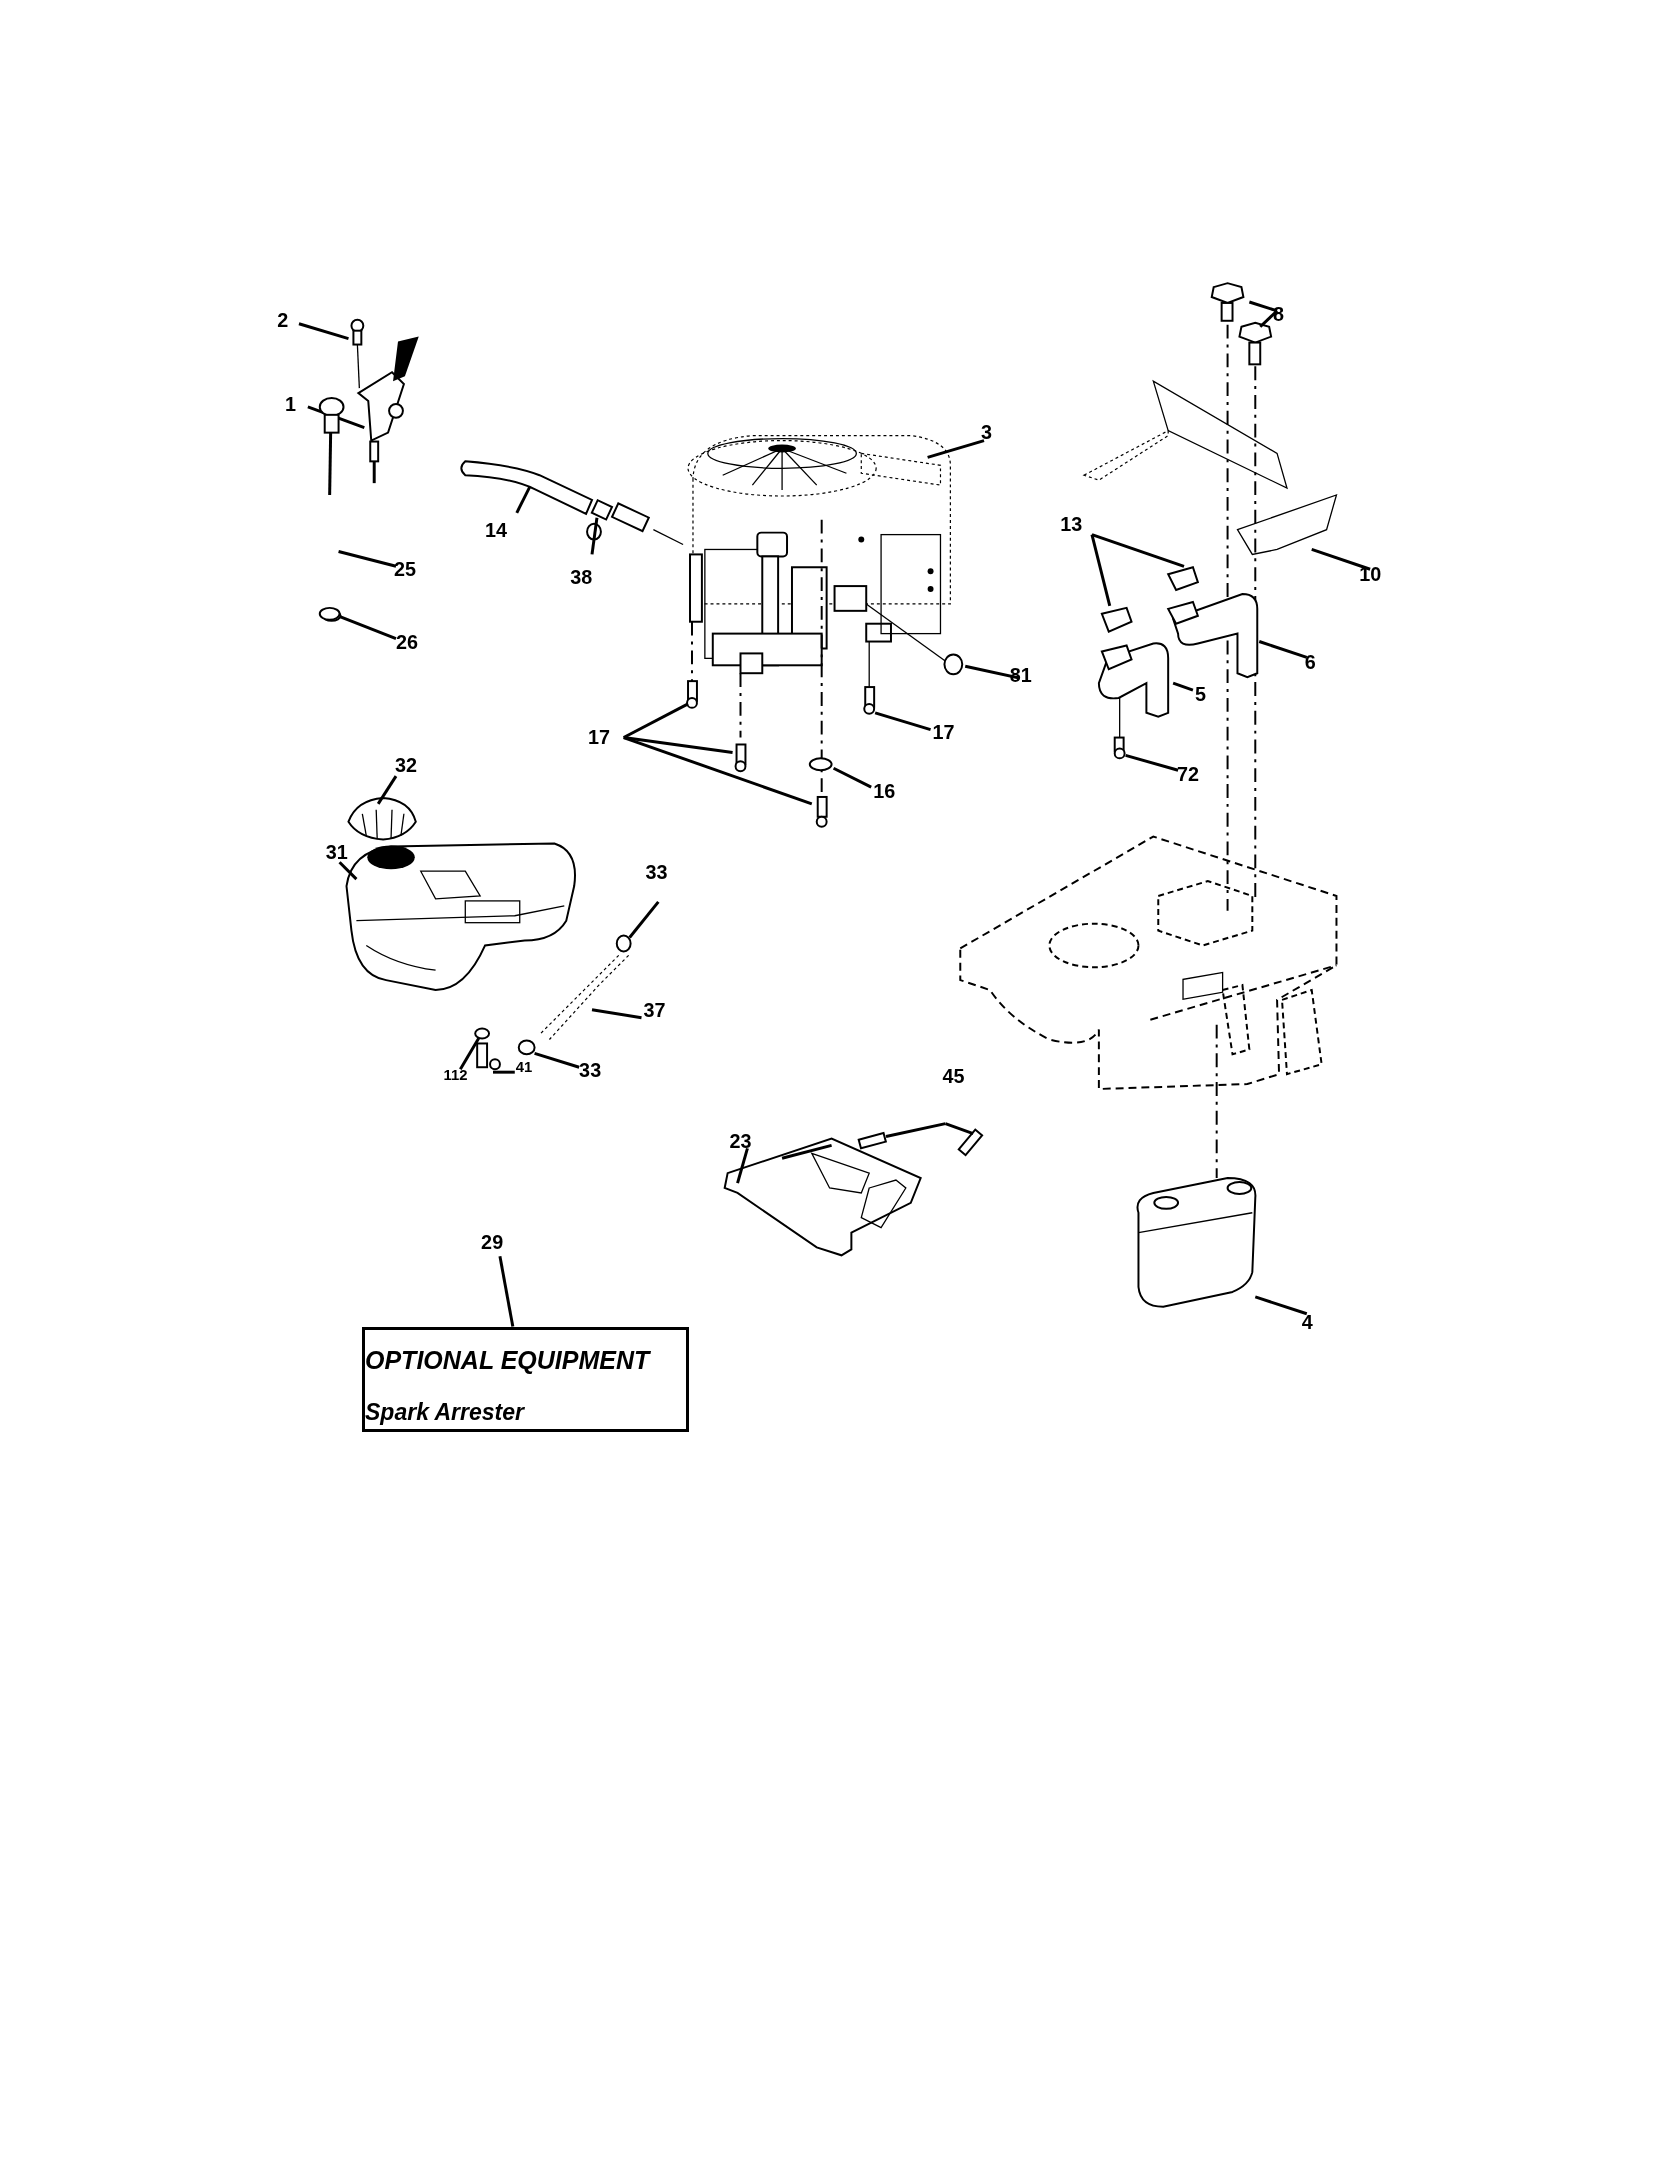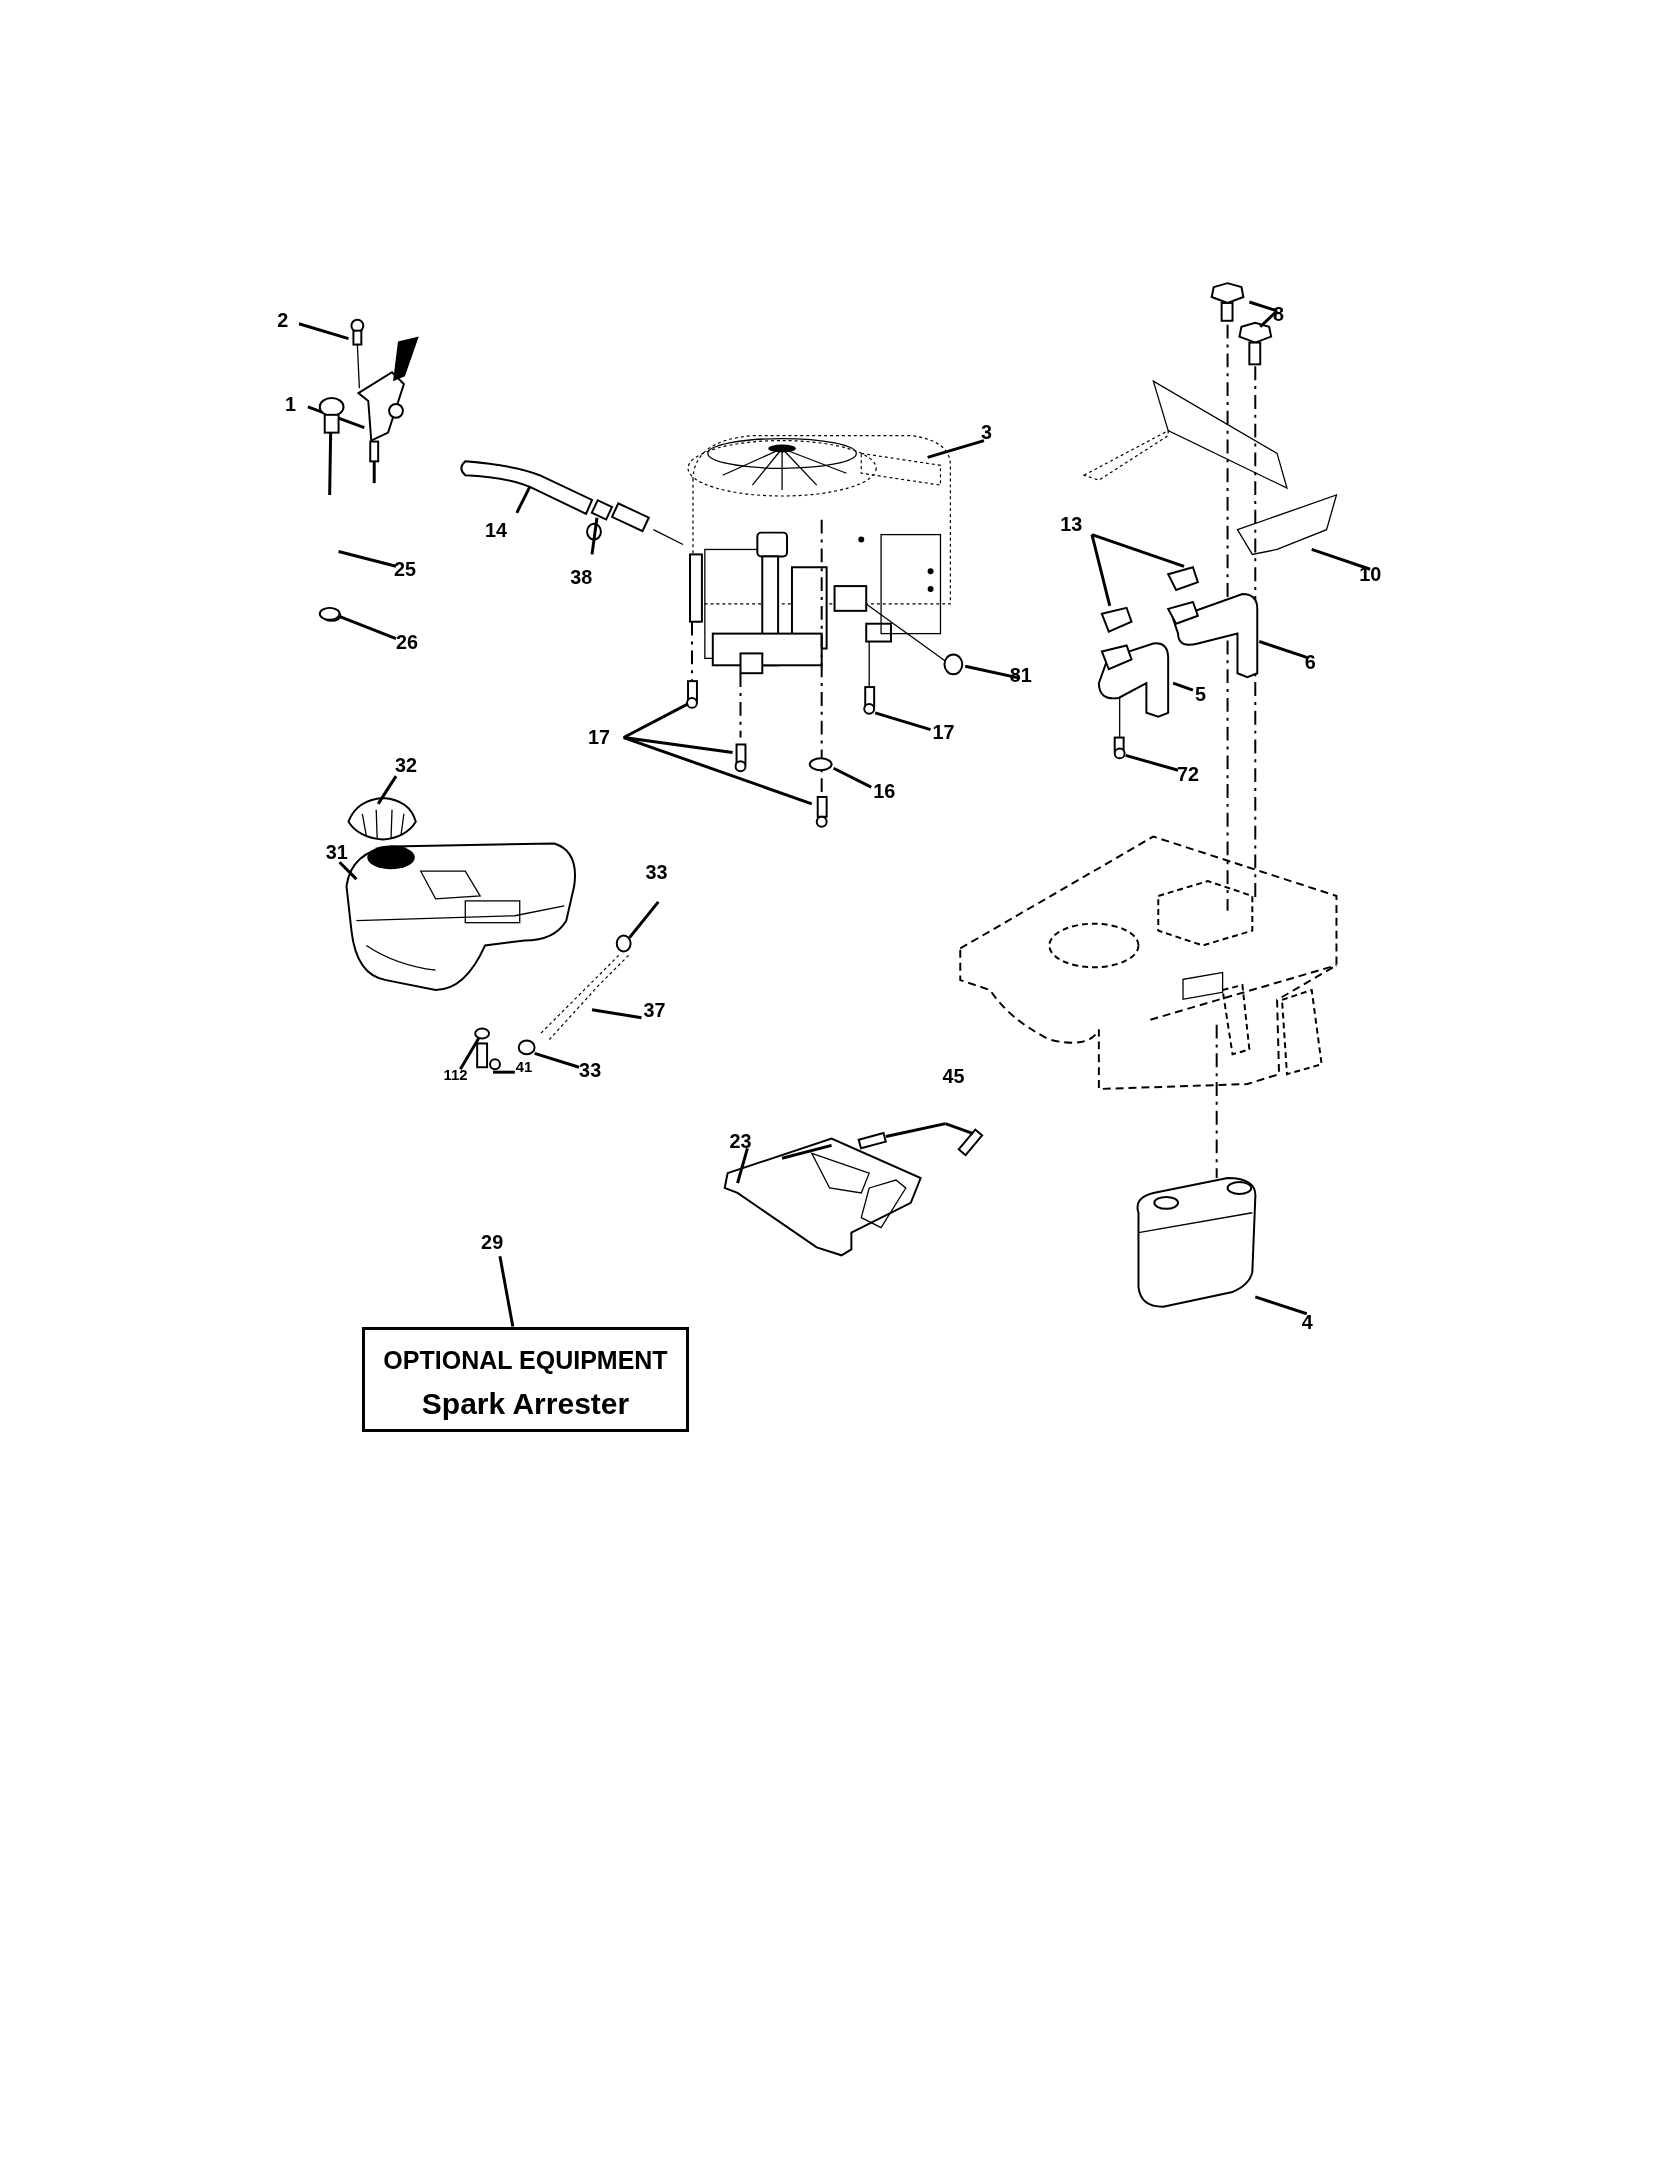--- a/index.html
+++ b/index.html
@@ -5,23 +5,23 @@
   html,body{margin:0;padding:0;background:#fff;}
   body{width:1679px;height:2178px;position:relative;overflow:hidden;font-family:"Liberation Sans",sans-serif;}
   svg{position:absolute;left:0;top:0;}
   .lbl{font-family:"Liberation Sans",sans-serif;font-weight:bold;font-size:20px;fill:#000;}
   .lbl.sm{font-size:15px;}
   .ln{stroke:#000;stroke-width:3;fill:none;}
   .part{stroke:#000;stroke-width:2;fill:#fff;}
   .thin{stroke:#000;stroke-width:1.3;fill:none;}
   .dash{stroke:#000;stroke-width:2;fill:none;stroke-dasharray:14 6 3 6;}
   .dot{stroke:#000;stroke-width:1.2;fill:none;stroke-dasharray:3 3;}
-  .opt-box{position:absolute;left:362px;top:1327px;width:327px;height:105px;border:3px solid #000;box-sizing:border-box;text-align:center;}
+  .opt-box{position:absolute;left:362px;top:1327px;width:327px;height:105px;border:3px solid #000;box-sizing:border-box;font-style:italic;}
   .opt-title{font-weight:bold;font-size:25px;margin-top:16px;}
-  .opt-sub{font-weight:bold;font-size:30px;margin-top:12px;}
+  .opt-sub{font-weight:bold;font-size:23px;margin-top:24px;}
 </style>
 </head>
 <body>
 
 <svg width="1679" height="2178" viewBox="0 0 1696 2200">
 
   <g>
     <circle class="part" cx="361" cy="329" r="6"></circle>
     <rect class="part" x="357" y="334" width="8" height="14"></rect>
     <line class="thin" x1="361" y1="348" x2="363" y2="392"></line>

